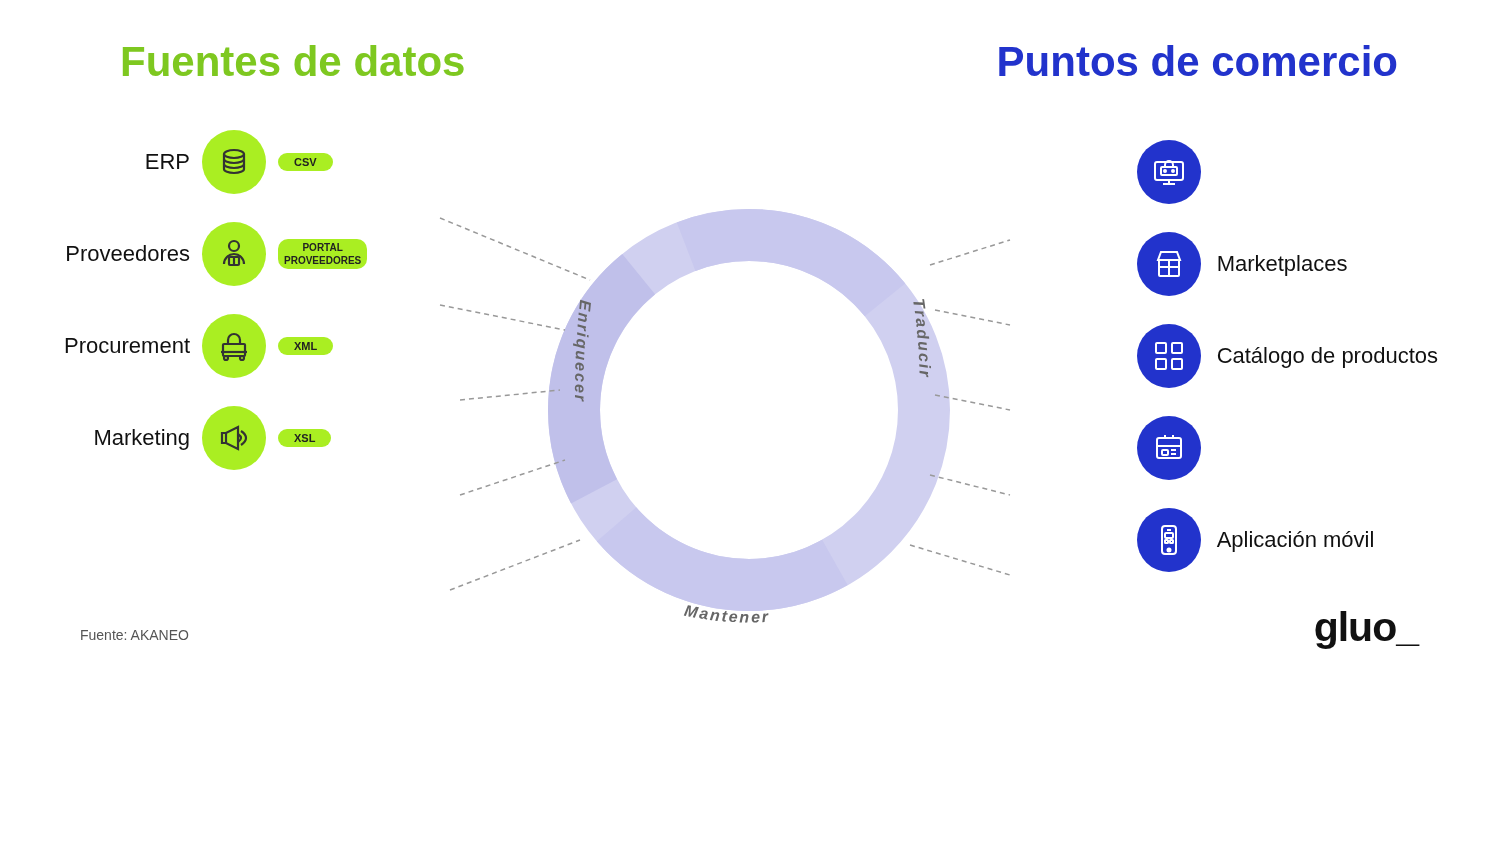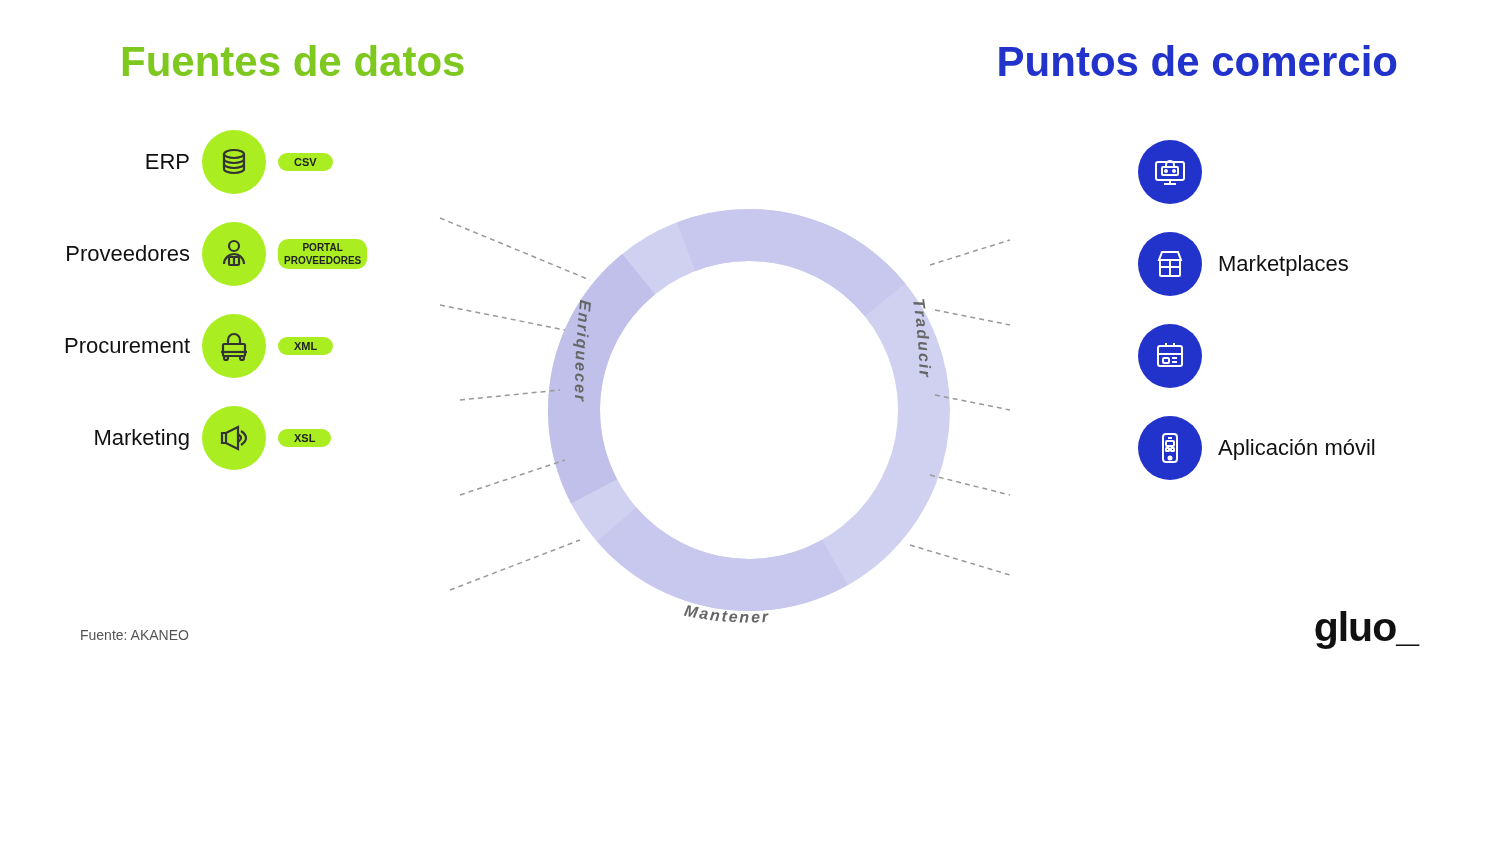--- a/index.html
+++ b/index.html
@@ -304,20 +304,31 @@
         <svg viewBox="0 0 36 36" fill="none" stroke="#fff" stroke-width="2">
           <path d="M10 6h16l3 8H7z"></path>
           <rect x="8" y="14" width="20" height="16" rx="1"></rect>
           <line x1="8" y1="21" x2="28" y2="21"></line>
           <line x1="18" y1="14" x2="18" y2="30"></line>
         </svg>
       </div>
       <span class="commerce-label">Marketplaces</span>
     </div>
 
+    <div class="commerce-row">
+      <div class="blue-circle">
+        <svg viewBox="0 0 36 36" fill="none" stroke="#fff" stroke-width="2">
+          <rect x="5" y="5" width="10" height="10" rx="1"></rect>
+          <rect x="21" y="5" width="10" height="10" rx="1"></rect>
+          <rect x="5" y="21" width="10" height="10" rx="1"></rect>
+          <rect x="21" y="21" width="10" height="10" rx="1"></rect>
+        </svg>
+      </div>
+      <span class="commerce-label">Catálogo de productos</span>
+    </div>
 
     <div class="commerce-row">
       <div class="blue-circle">
         <svg viewBox="0 0 36 36" fill="none" stroke="#fff" stroke-width="2">
           <rect x="6" y="8" width="24" height="20" rx="2"></rect>
           <path d="M6 16h24"></path>
           <path d="M14 8v-3"></path>
           <path d="M22 8v-3"></path>
           <rect x="11" y="20" width="6" height="5" rx="1"></rect>
           <line x1="20" y1="20" x2="25" y2="20"></line>

